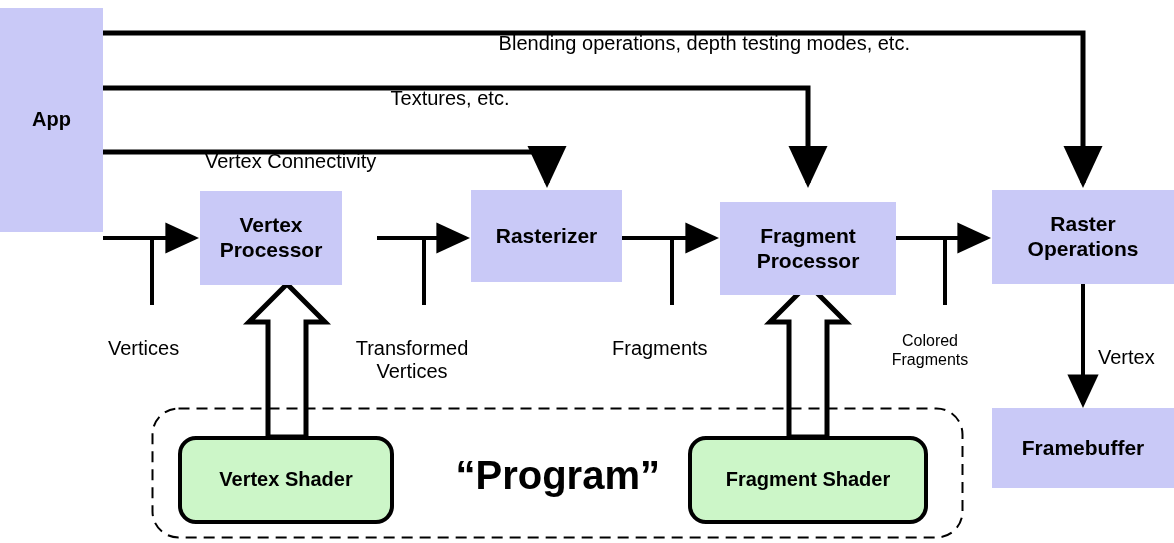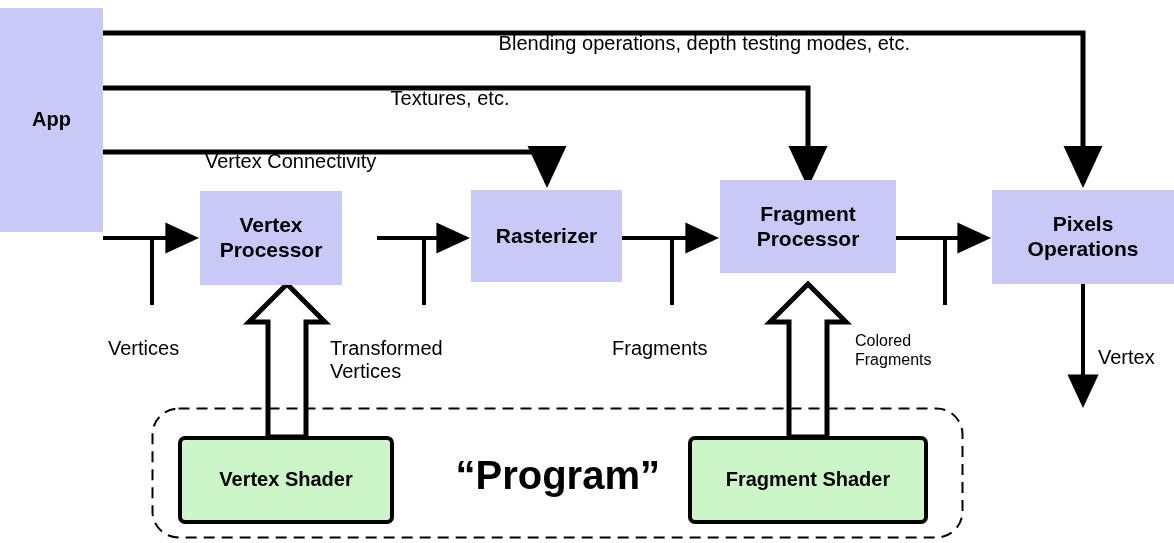--- a/index.html
+++ b/index.html
@@ -17,31 +17,31 @@
     display:flex;align-items:center;justify-content:center;
     text-align:center;
     font-weight:bold;
     line-height:1.18;
     white-space:pre-line;
   }
   .lav{background:#c9c9f7;}
   .shader{
     background:#ccf6c8;
     border:4px solid #000000;
-    border-radius:7px;
+    border-radius:18px;
     box-sizing:border-box;
   }
   .label{
     position:absolute;
     font-weight:normal;
     line-height:1.18;
     white-space:pre-line;
   }
   .lbl-center{text-align:center;}
-  .lbl-right{text-align:left;}
+  .lbl-right{text-align:center;}
   .lbl-left{text-align:left;}
   #program-label{
     position:absolute;
     font-weight:bold;
     text-align:right;
   }
 </style>
 </head>
 <body>
 
@@ -109,30 +109,33 @@
 
   <div class="node lav" style="left:200px;top:191px;width:142px;height:94px;font-size:21px;">
     <span>Vertex
 Processor</span>
   </div>
 
   <div class="node lav" style="left:471px;top:190px;width:151px;height:92px;font-size:21px;">
     <span>Rasterizer</span>
   </div>
 
-  <div class="node lav" style="left:720px;top:180px;width:176px;height:93px;font-size:21px;">
+  <div class="node lav" style="left:720px;top:202px;width:176px;height:93px;font-size:21px;">
     <span>Fragment
 Processor</span>
   </div>
 
   <div class="node lav" style="left:992px;top:190px;width:182px;height:94px;font-size:21px;">
-    <span>Pixels
+    <span>Raster
 Operations</span>
   </div>
 
+  <div class="node lav" style="left:992px;top:408px;width:182px;height:80px;font-size:21px;">
+    <span>Framebuffer</span>
+  </div>
 
   <div class="node shader" style="left:178px;top:436px;width:216px;height:88px;font-size:20px;">
     <span>Vertex Shader</span>
   </div>
 
   <div class="node shader" style="left:688px;top:436px;width:240px;height:88px;font-size:20px;align-items:center;">
     <span>Fragment Shader</span>
   </div>
 
   <div id="program-label" style="left:420px;top:453px;width:240px;font-size:40px;">

